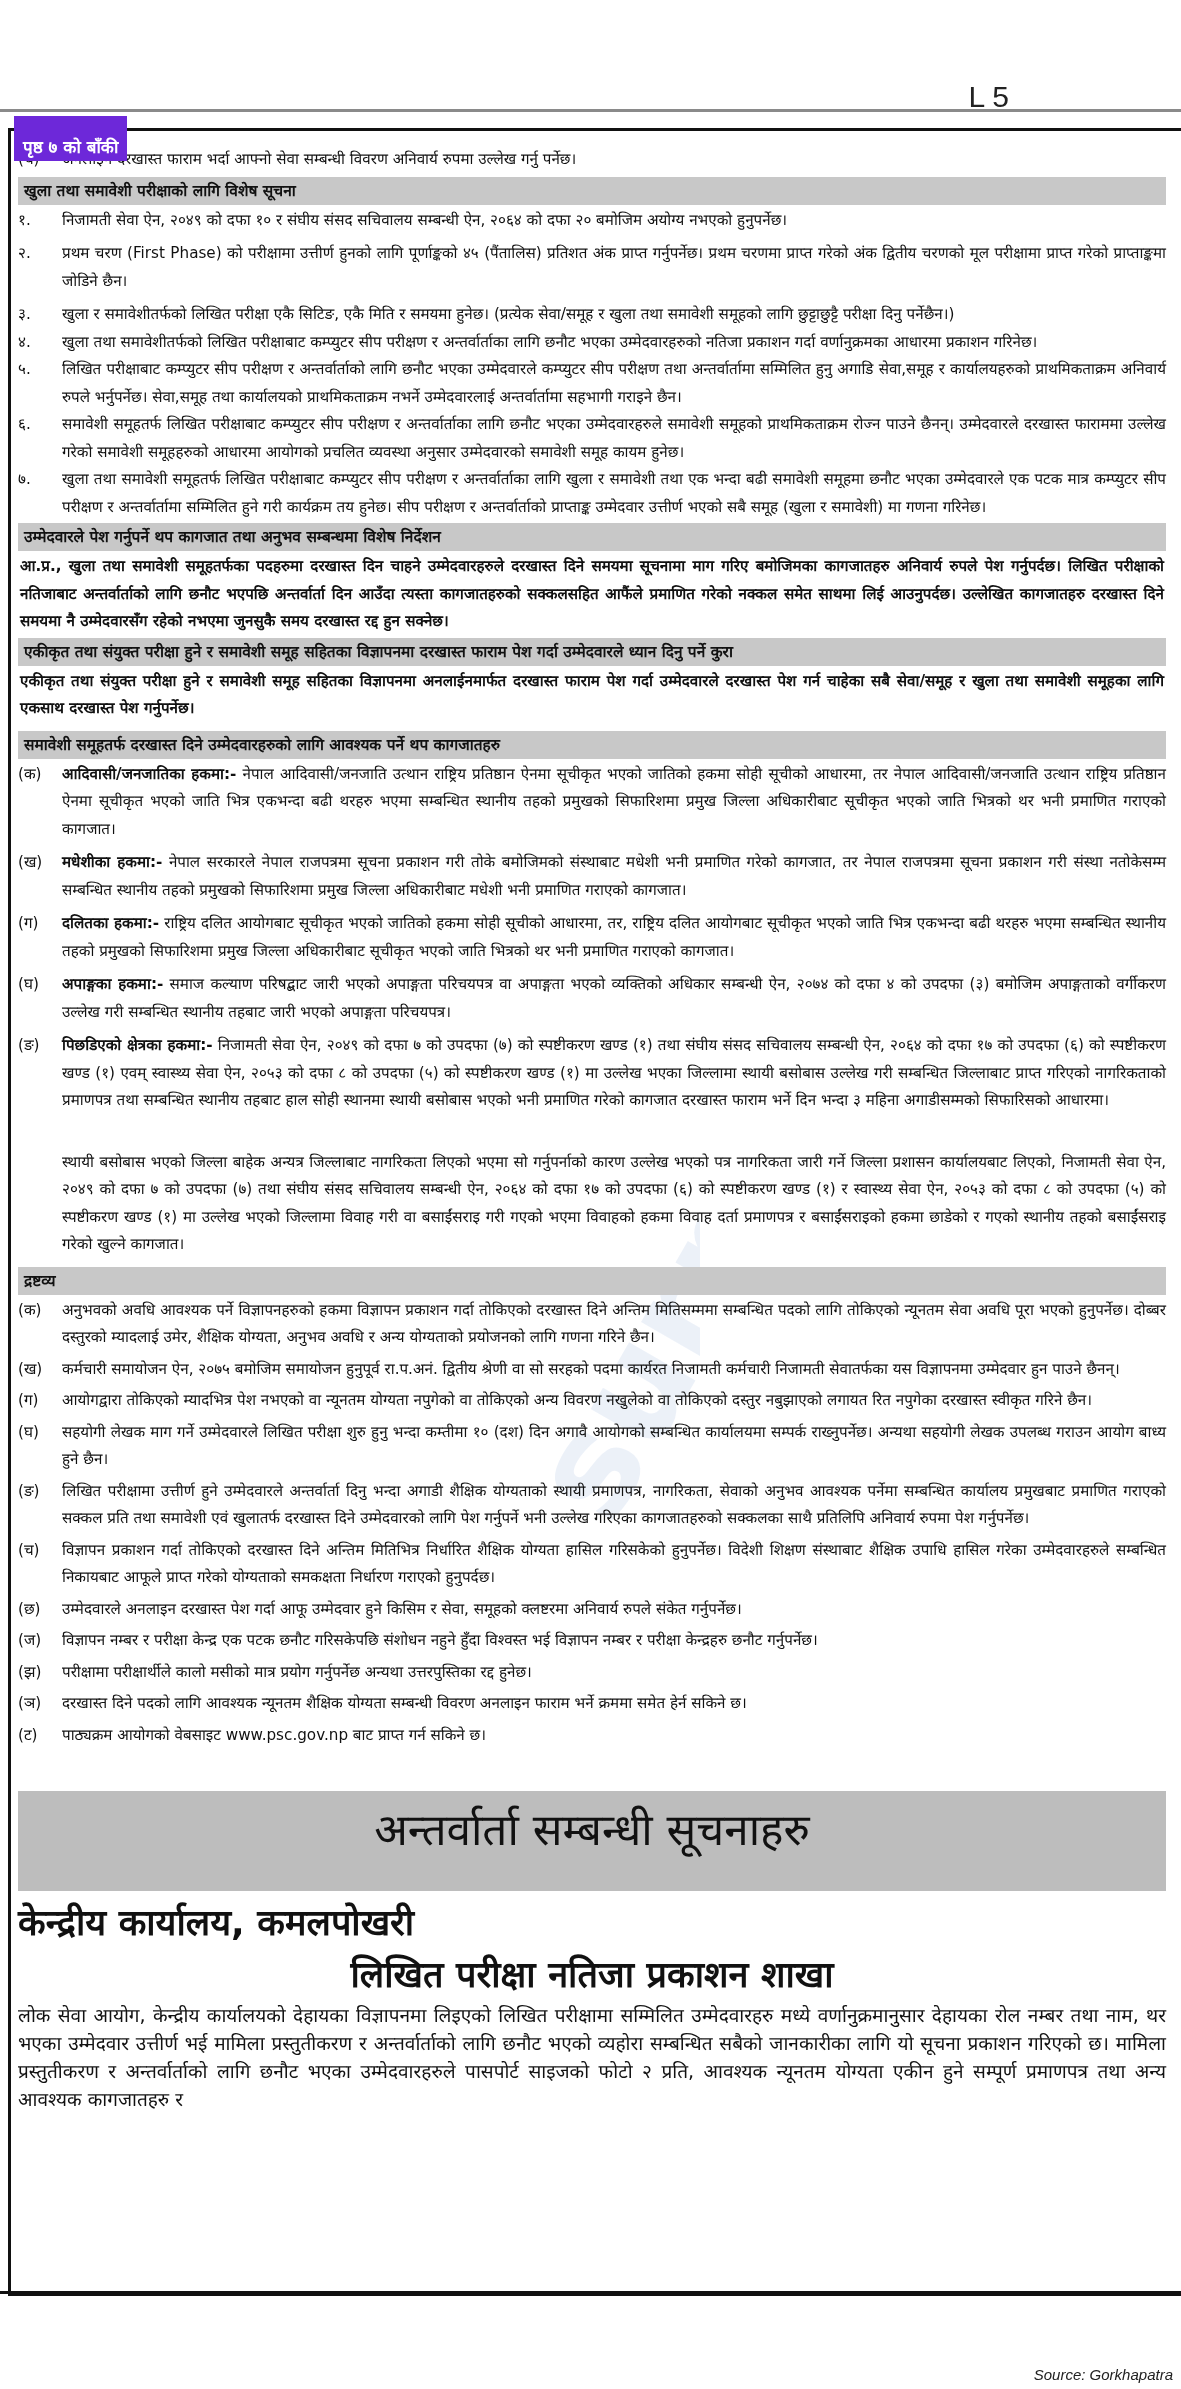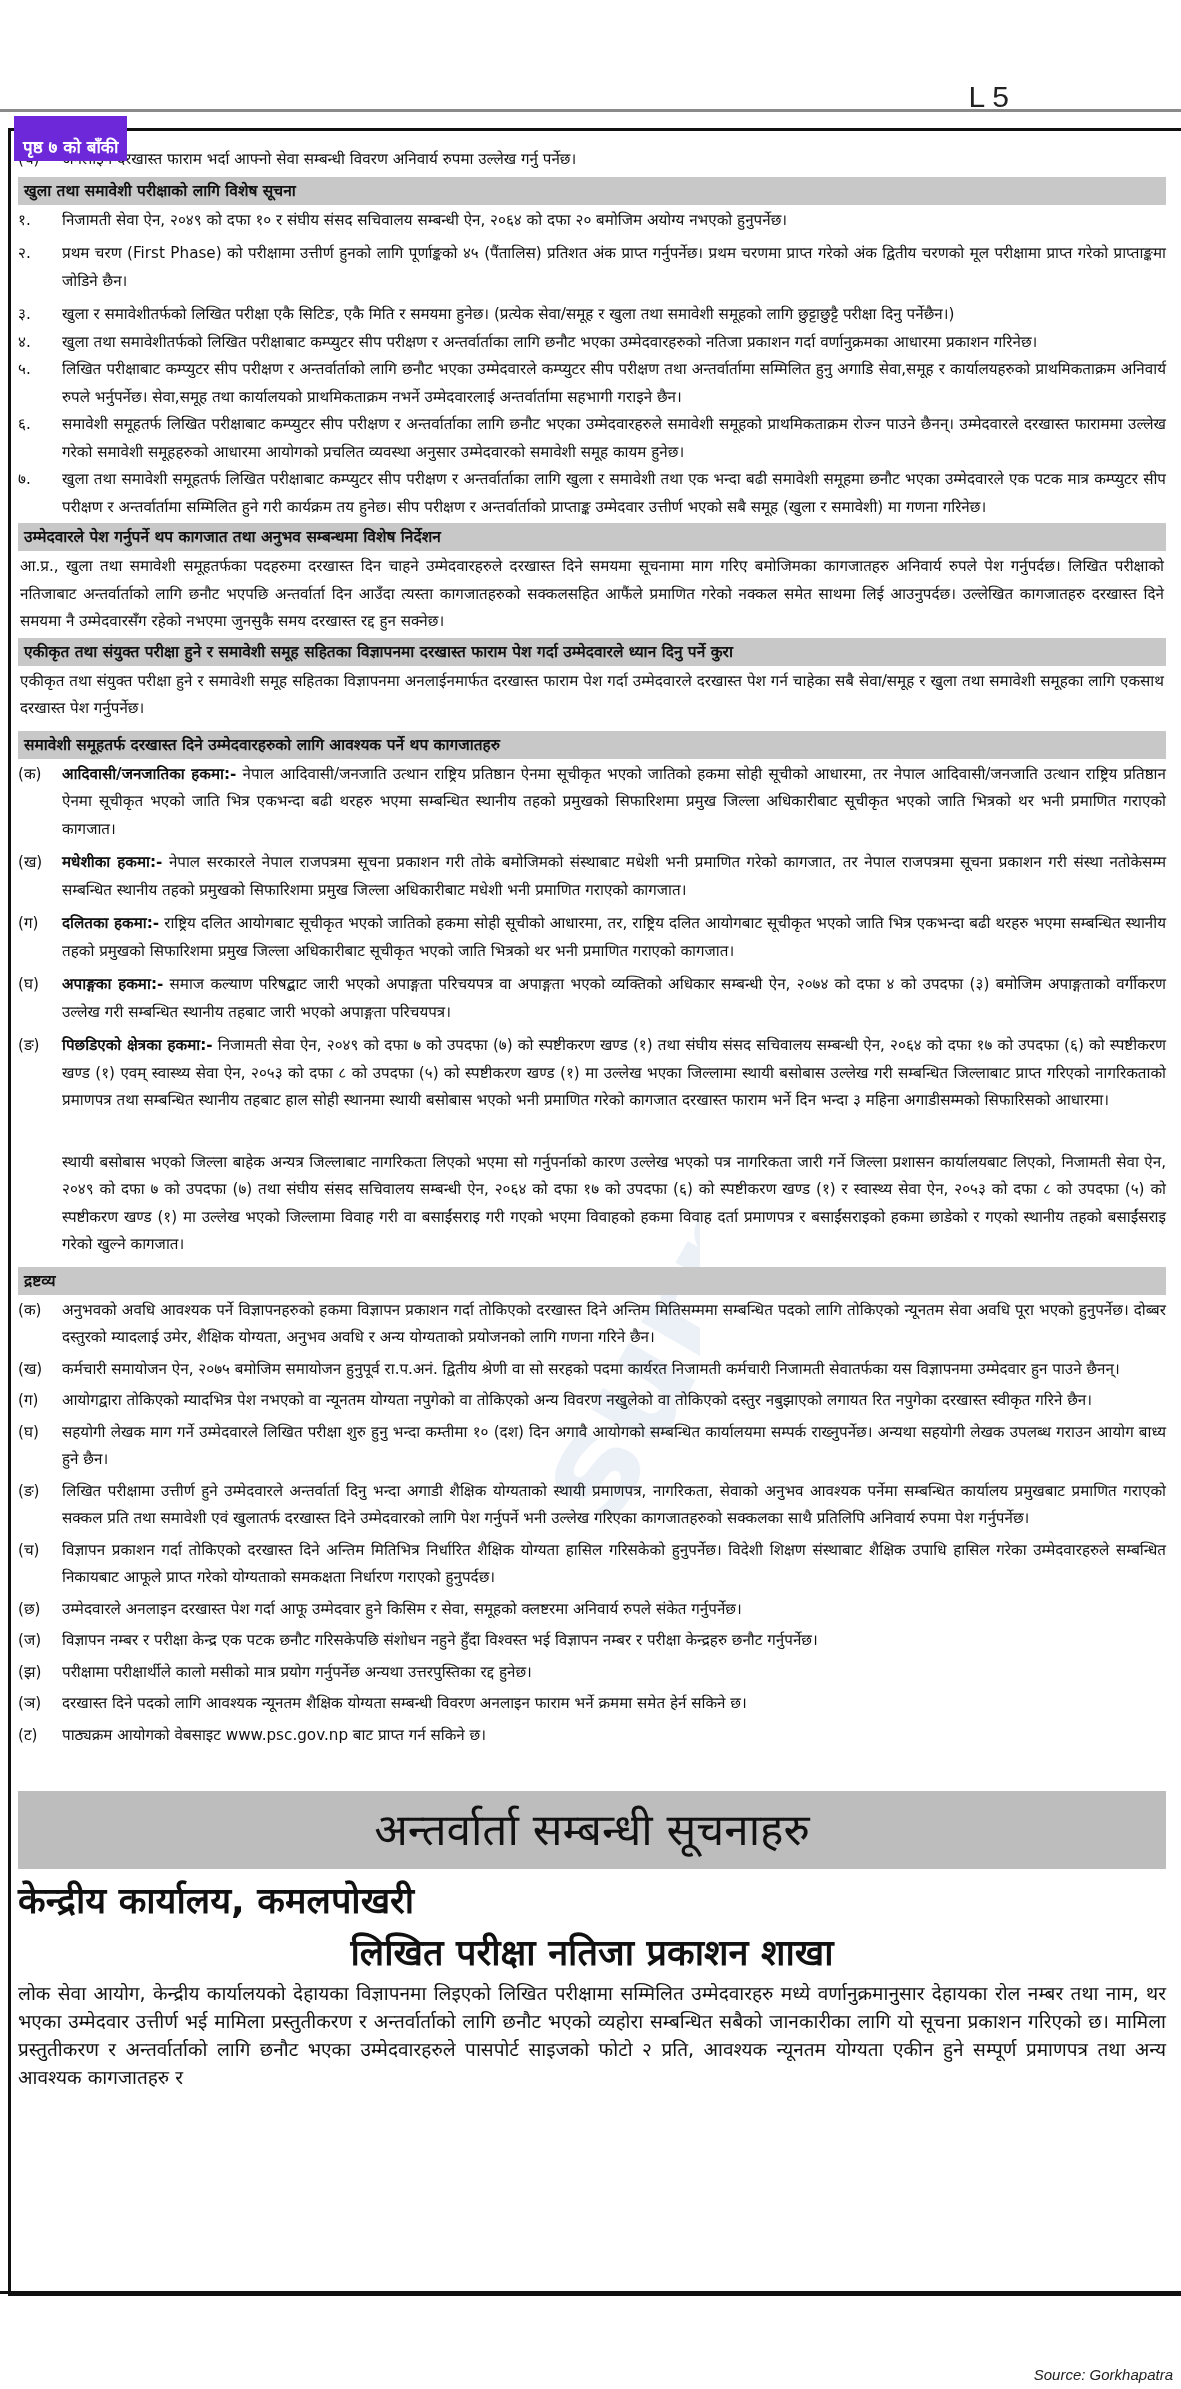--- a/index.html
+++ b/index.html
@@ -10,24 +10,24 @@
   .top-rule { position:absolute; left:0; right:0; top:109px; height:3px; background:#8a8a8a; }
   .frame { position:absolute; left:8px; right:-4px; top:128px; height:2162px;
            border:3px solid #111; border-right:none; }
   .continued-tag { position:absolute; left:14px; top:116px; background:#6d28d9; color:#fff;
                    font-size:17px; font-weight:bold; padding:21px 9px 4px 9px; line-height:20px; z-index:2; }
   .content { position:absolute; left:18px; top:146px; width:1148px; font-size:15.2px; line-height:27.5px; }
   .row { display:flex; }
   .row .mark { flex:0 0 44px; }
   .row .txt { flex:1; text-align:justify; }
   .band { background:#c8c8c8; font-weight:bold; font-size:15.5px; padding:0 6px; line-height:28px; margin:2px 0 2px 0; }
-  .para { text-align:justify; padding:0 2px; }
+  .para { text-align:justify; padding:0 2px;font-weight:bold; }
   b.lead { font-weight:bold; }
   .cont { padding-left:44px; text-align:justify;margin-top:34px; }
-  .big-band { background:#bdbdbd; text-align:center; font-size:44px; line-height:78px; margin-top:42px; height:78px; }
+  .big-band { background:#bdbdbd; text-align:center; font-size:44px; line-height:78px; margin-top:42px; height:100px; }
   .sub1 { font-size:36px; font-weight:bold; line-height:52px; margin-top:6px; }
   .sub2 { text-align:center; font-size:36px; font-weight:bold; line-height:52px; }
   .final { text-align:justify; font-size:19px; line-height:28px; }
   .bottom-rule { position:absolute; left:0; right:0; top:2291px; height:3px; background:#111; }
   .source { position:absolute; right:8px; top:2366px; font-family:"Liberation Sans", sans-serif;
             font-style:italic; font-size:15px; color:#222; }
   .wm { position:absolute; opacity:0.08; pointer-events:none; }
 </style>
 </head>
 <body>

